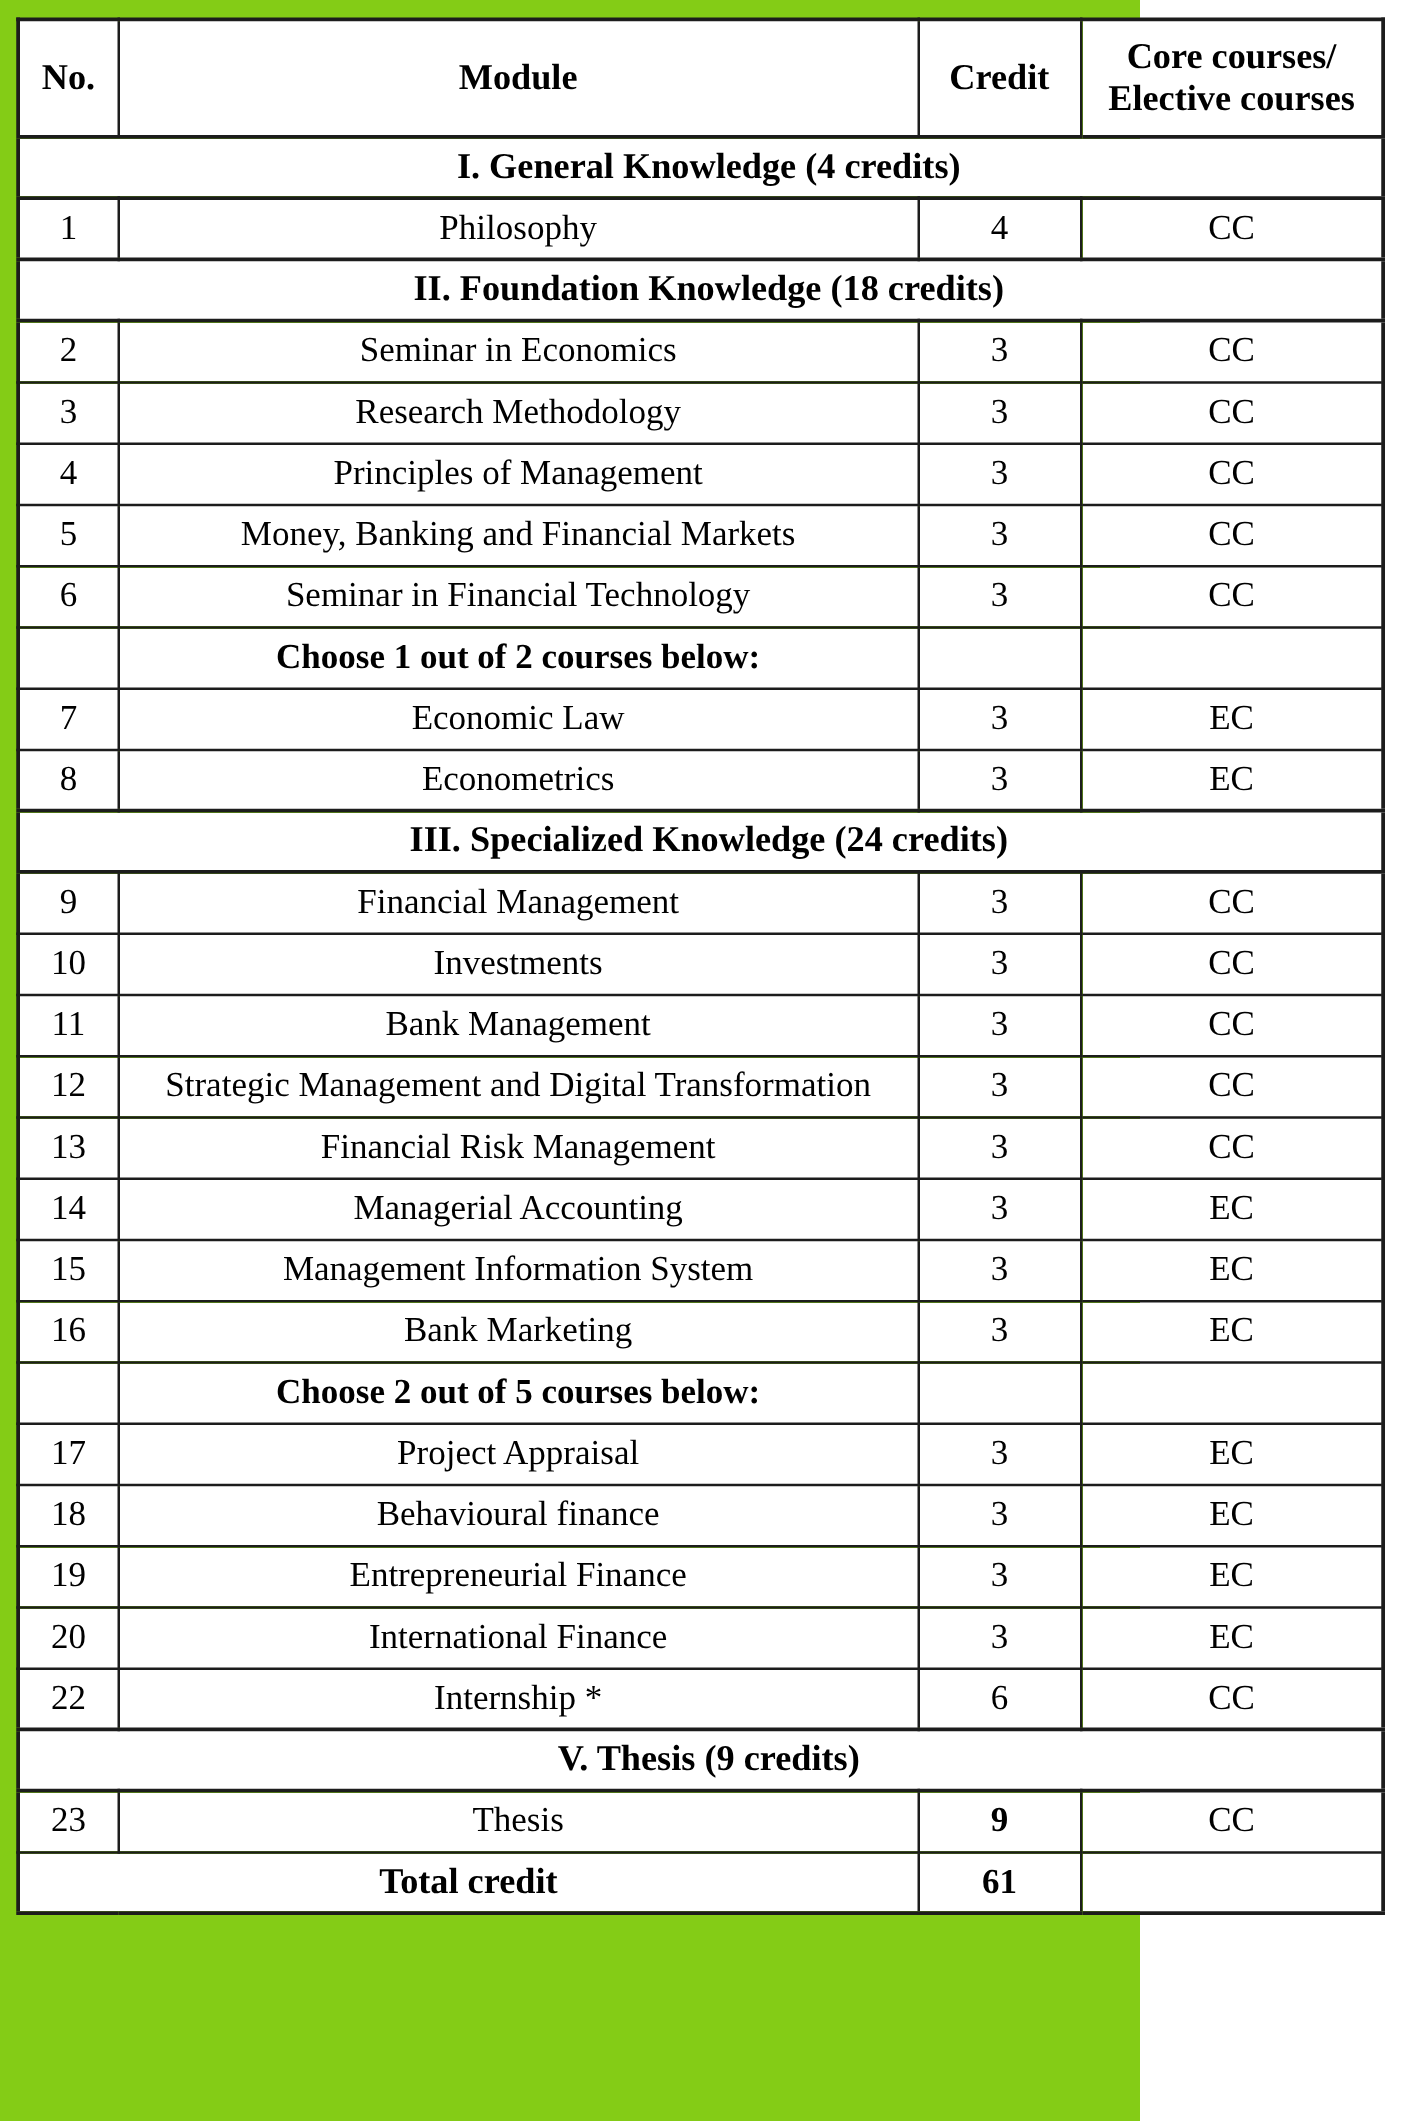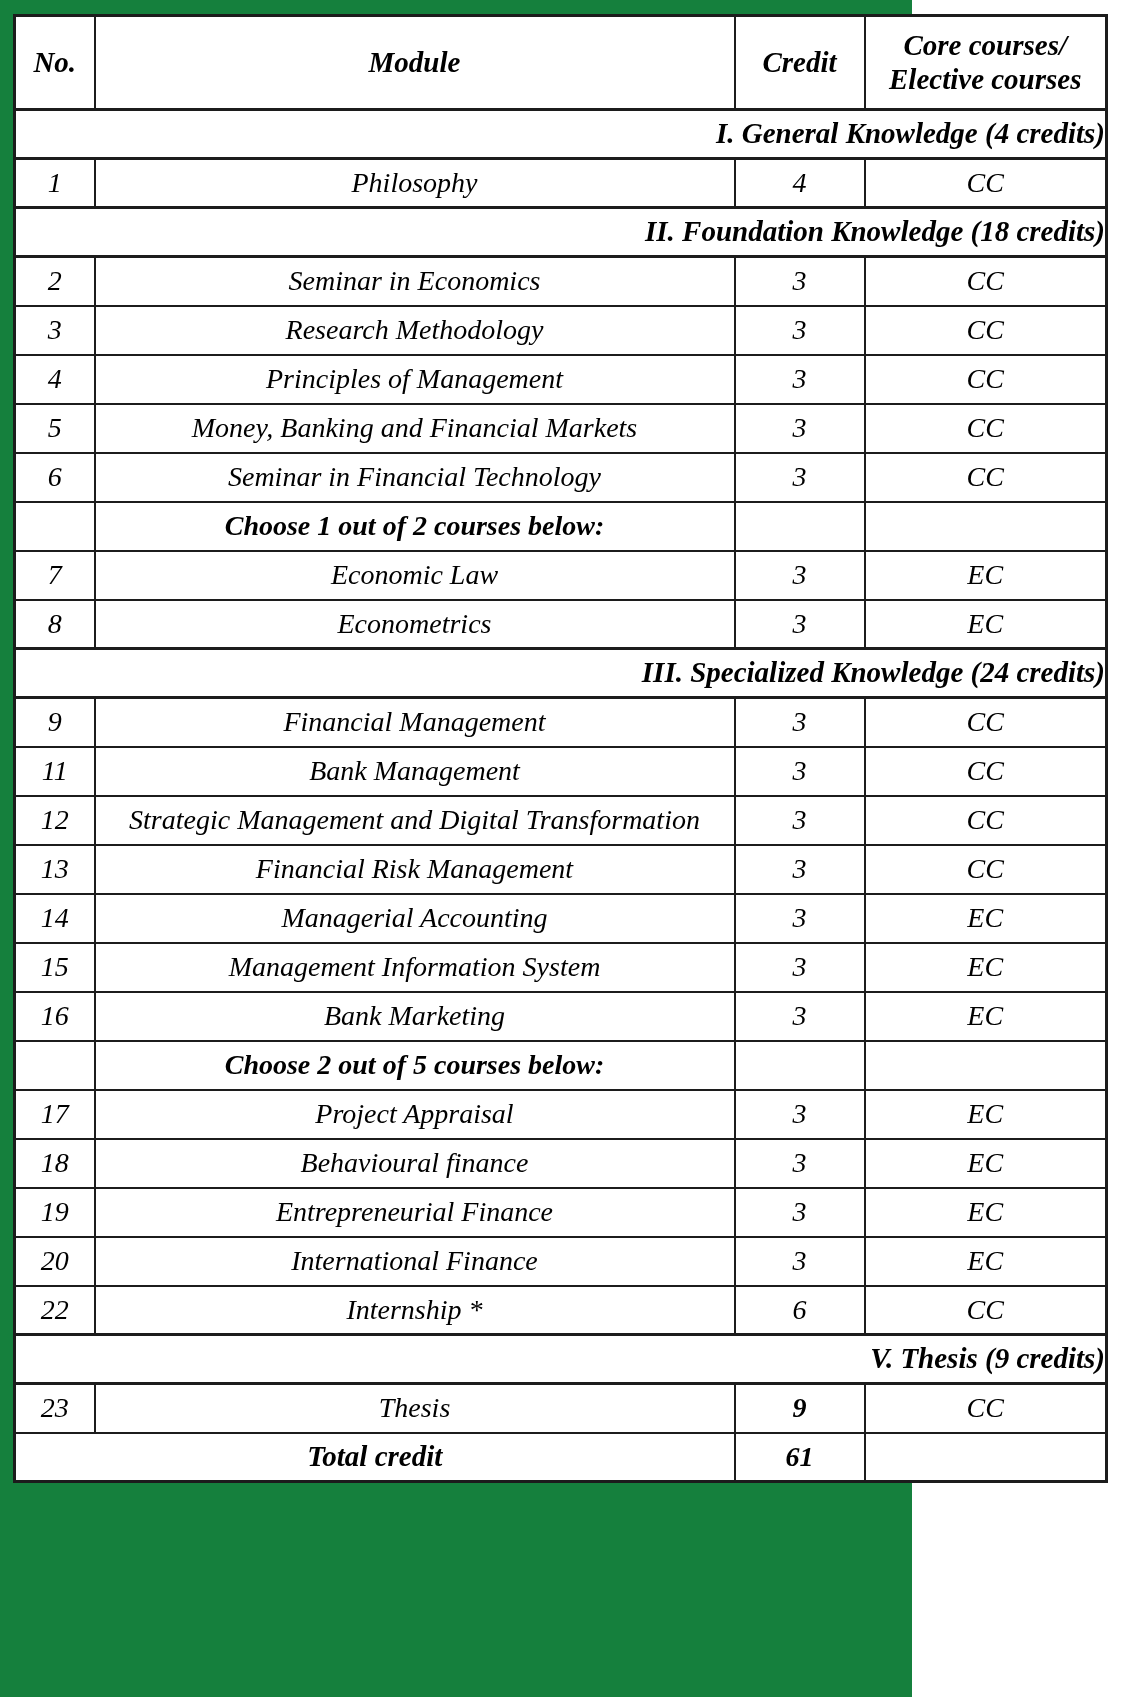--- a/index.html
+++ b/index.html
@@ -8,22 +8,21 @@
     background: #ffffff;
     width: 1132px;
     height: 1697px;
     font-family: "Liberation Serif", serif;
     color: #000000;
   }
   .page {
     position: relative;
     width: 912px;
     height: 1697px;
-    background: #15803d;
-    font-style: italic;
+    background: #84cc16;
   }
   table.curriculum {
     position: absolute;
     left: 13px;
     top: 14px;
     width: 1092px;
     border-collapse: collapse;
     table-layout: fixed;
     font-size: 28px;
     line-height: 1.15;
@@ -66,21 +65,21 @@
     padding-right: 6px;
   }
   td.cell-credit,
   td.cell-group {
     text-align: center;
     vertical-align: middle;
   }
   tr.section-row td.section-cell {
     font-weight: bold;
     font-size: 29px;
-    text-align: right;
+    text-align: center;
     vertical-align: middle;
     padding-left: 13px;
   }
   tr.section-row td {
     border-top-width: 3px;
     border-bottom-width: 3px;
   }
   td.bold { font-weight: bold; }
   tr.total-row td { border-bottom-width: 3px; }
   tr.total-row td.cell-module {
@@ -172,20 +171,26 @@
         <tr class="section-row">
           <td class="section-cell" colspan="4">III. Specialized Knowledge (24 credits)</td>
         </tr>
         <tr>
           <td class="cell-no">9</td>
           <td class="cell-module">Financial Management</td>
           <td class="cell-credit">3</td>
           <td class="cell-group">CC</td>
         </tr>
         <tr>
+          <td class="cell-no">10</td>
+          <td class="cell-module">Investments</td>
+          <td class="cell-credit">3</td>
+          <td class="cell-group">CC</td>
+        </tr>
+        <tr>
           <td class="cell-no">11</td>
           <td class="cell-module">Bank Management</td>
           <td class="cell-credit">3</td>
           <td class="cell-group">CC</td>
         </tr>
         <tr>
           <td class="cell-no">12</td>
           <td class="cell-module">Strategic Management and Digital Transformation</td>
           <td class="cell-credit">3</td>
           <td class="cell-group">CC</td>

